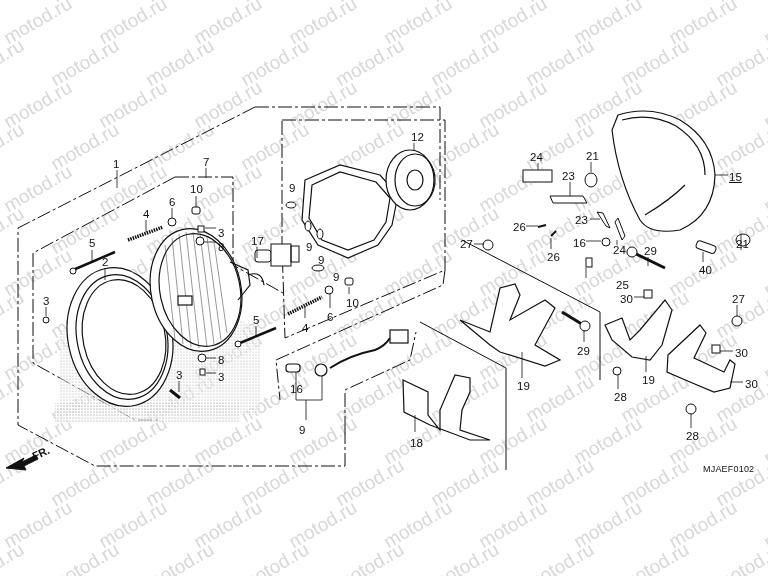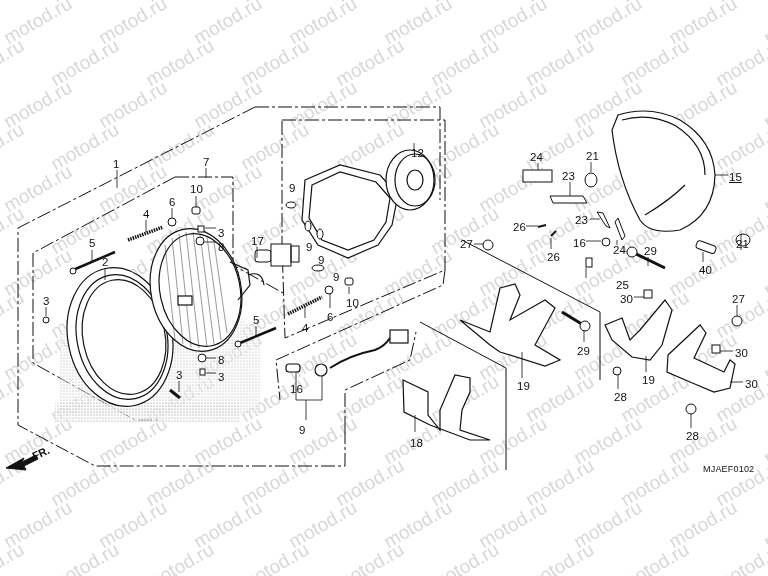--- a/index.html
+++ b/index.html
@@ -380,21 +380,21 @@
       <div class="lbl" style="left: 218px; top: 227px;">3</div>
       <div class="lbl" style="left: 218px; top: 241px;">8</div>
       <div class="lbl" style="left: 89px; top: 237px;">5</div>
       <div class="lbl" style="left: 251px; top: 235px;">17</div>
       <div class="lbl" style="left: 102px; top: 256px;">2</div>
       <div class="lbl" style="left: 43px; top: 295px;">3</div>
       <div class="lbl" style="left: 289px; top: 182px;">9</div>
       <div class="lbl" style="left: 306px; top: 241px;">9</div>
       <div class="lbl" style="left: 318px; top: 254px;">9</div>
       <div class="lbl" style="left: 333px; top: 271px;">9</div>
-      <div class="lbl" style="left: 411px; top: 131px; margin-top: 16px;">12</div>
+      <div class="lbl" style="left: 411px; top: 131px;">12</div>
       <div class="lbl" style="left: 346px; top: 297px;">10</div>
       <div class="lbl" style="left: 327px; top: 311px;">6</div>
       <div class="lbl" style="left: 302px; top: 322px;">4</div>
       <div class="lbl" style="left: 253px; top: 314px;">5</div>
       <div class="lbl" style="left: 218px; top: 354px;">8</div>
       <div class="lbl" style="left: 218px; top: 371px;">3</div>
       <div class="lbl" style="left: 176px; top: 369px;">3</div>
       <div class="lbl" style="left: 290px; top: 383px;">16</div>
       <div class="lbl" style="left: 299px; top: 424px;">9</div>
       <div class="lbl" style="left: 410px; top: 437px;">18</div>

